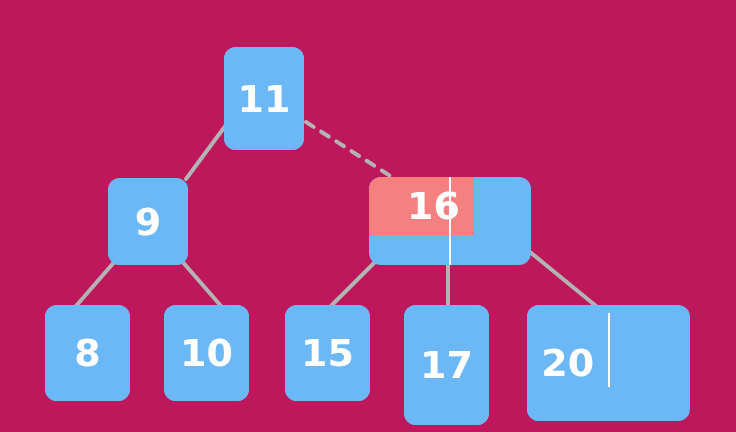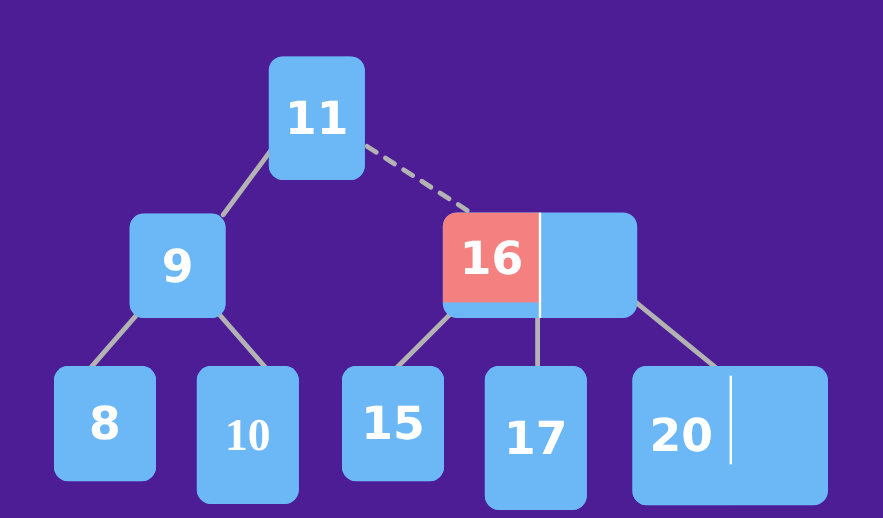--- a/index.html
+++ b/index.html
@@ -4,21 +4,21 @@
 <style>
   html, body {
     margin: 0;
     padding: 0;
     background: #000000;
   }
   #stage {
     position: relative;
     width: 736px;
     height: 432px;
-    background: #4c1d95;
+    background: #be185d;
     overflow: hidden;
     font-family: "DejaVu Sans", "Liberation Sans", sans-serif;
   }
   #edges {
     position: absolute;
     left: 0;
     top: 0;
     width: 736px;
     height: 432px;
   }
@@ -75,27 +75,27 @@
       <line x1="530" y1="252" x2="596" y2="306" stroke="#B3B3B3" stroke-width="4" stroke-linecap="round"></line>
     </svg>
   <div id="nodes-layer">
       <div class="node" style="left: 224px; top: 47px; width: 80px; height: 103px;">
         <div class="cell blue" style="width: 80px; flex: 0 0 80px;">11</div>
       </div>
       <div class="node" style="left: 108px; top: 178px; width: 80px; height: 87px;">
         <div class="cell blue" style="width: 80px; flex: 0 0 80px;">9</div>
       </div>
       <div class="node" style="left: 369px; top: 177px; width: 162px; height: 88px;">
-        <div class="cell red red-short" style="height: 75px; width: 81px; flex: 0 0 81px;">16</div>
+        <div class="cell red red-short" style="height: 58px; width: 81px; flex: 0 0 81px; padding-left: 24px;">16</div>
         <div class="divider" style="left: 80px; top: 0px; height: 88px;"></div>
       </div>
       <div class="node" style="left: 45px; top: 305px; width: 85px; height: 96px;">
         <div class="cell blue" style="width: 85px; flex: 0 0 85px;">8</div>
       </div>
-      <div class="node" style="left: 164px; top: 305px; width: 85px; height: 115px; font-family: Liberation Serif, serif;">
+      <div class="node" style="left: 164px; top: 305px; width: 85px; height: 96px;">
         <div class="cell blue" style="width: 85px; flex: 0 0 85px;">10</div>
       </div>
       <div class="node" style="left: 285px; top: 305px; width: 85px; height: 96px;">
         <div class="cell blue" style="width: 85px; flex: 0 0 85px;">15</div>
       </div>
       <div class="node" style="left: 404px; top: 305px; width: 85px; height: 120px;">
         <div class="cell blue" style="width: 85px; flex: 0 0 85px;">17</div>
       </div>
       <div class="node" style="left: 527px; top: 305px; width: 163px; height: 116px;">
         <div class="cell blue" style="width: 81.5px; flex: 0 0 81.5px;">20</div>

